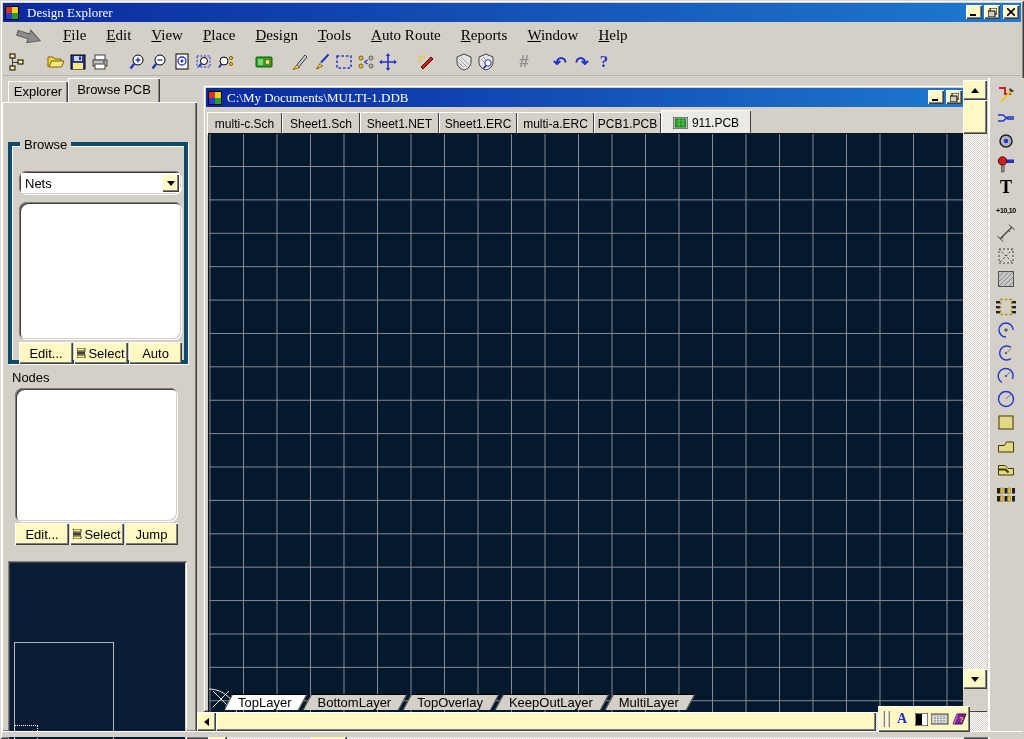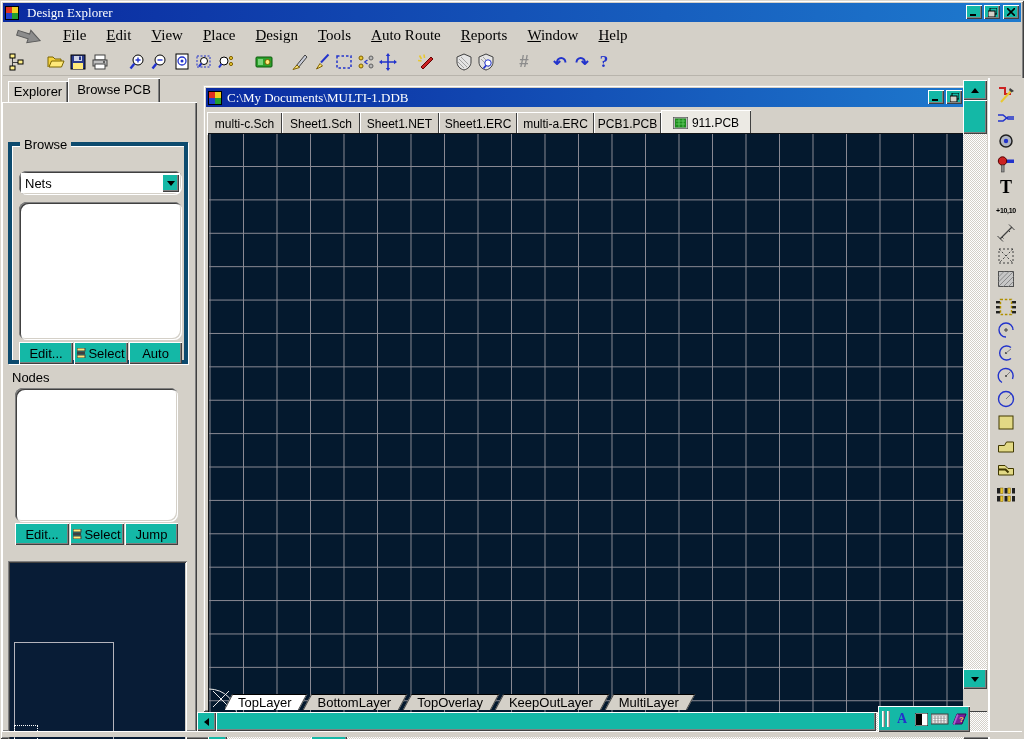--- a/index.html
+++ b/index.html
@@ -1,20 +1,20 @@
 <!DOCTYPE html>
 <html><head>
 <meta charset="utf-8">
 <style>
   * { margin:0; padding:0; box-sizing:border-box; font-family:"Liberation Sans", sans-serif; }
   html,body { width:1024px; height:739px; }
   body { position:relative; background:#d4d0c8; overflow:hidden;
          box-shadow: inset 1px 1px 0 #dcd8d0, inset -1px -1px 0 #404040, inset 2px 2px 0 #ffffff, inset -2px -2px 0 #808080; }
   .serif { font-family:"Liberation Serif", serif; }
-  .out  { background:#14b8a6; box-shadow: inset 1px 1px 0 #ffffff, inset -1px -1px 0 #404040, inset -2px -2px 0 #808080; }
+  .out  { background:#fef9c3; box-shadow: inset 1px 1px 0 #ffffff, inset -1px -1px 0 #404040, inset -2px -2px 0 #808080; }
   .sunkfield { background:#ffffff; box-shadow: inset 1px 1px 0 #808080, inset -1px -1px 0 #ffffff, inset 2px 2px 0 #404040, inset -2px -2px 0 #d4d0c8; border-radius: 8px; }
   .sunkpane  { box-shadow: inset 1px 1px 0 #808080, inset -1px -1px 0 #ffffff, inset 2px 2px 0 #404040, inset -2px -2px 0 #d4d0c8; }
   .abs { position:absolute; }
 
   
   .titlebar { left:3px; top:3px; width:1018px; height:19px;
     background:linear-gradient(90deg,#0a2aa0,#1e7ace); display:flex; align-items:center; padding-left:2px; }
   .titlebar .ttext { color:#fff; font-size:13px; margin-left:8px; font-family:"Liberation Serif",serif; }
   .winbtns { position:absolute; right:2px; top:2px; display:flex; gap:2px; }
   .winbtn { width:16px; height:14px; display:flex; align-items:center; justify-content:center; }

